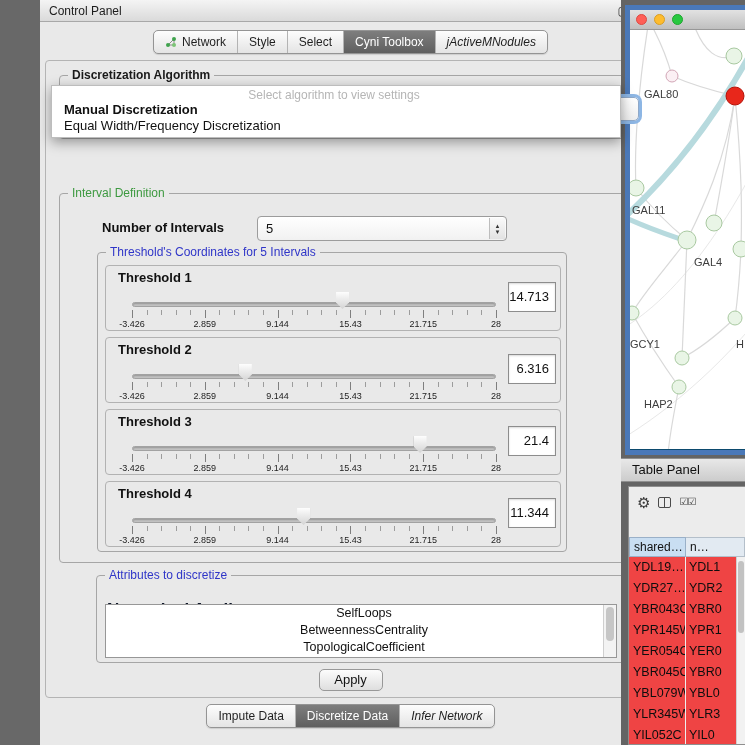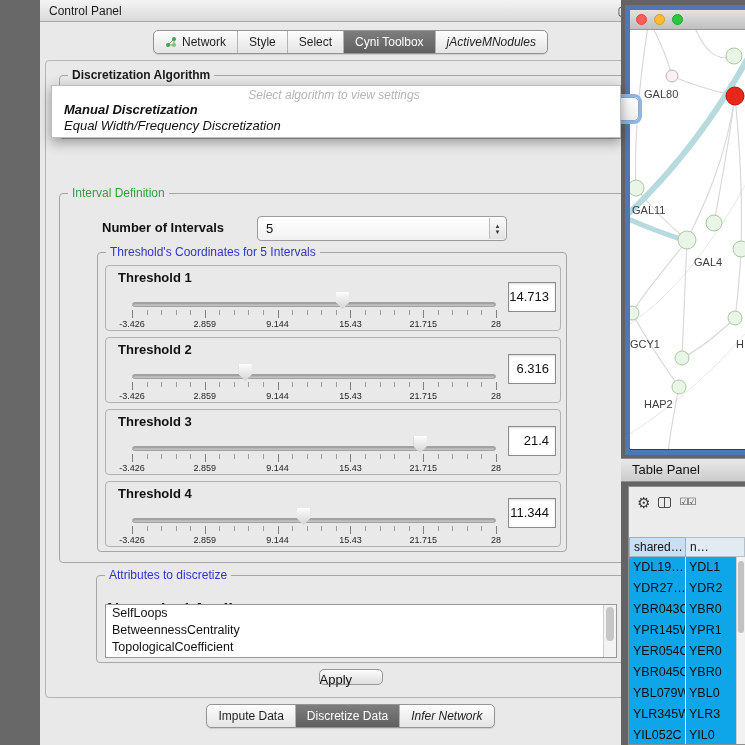--- a/index.html
+++ b/index.html
@@ -28,45 +28,45 @@
   .glabel.blue{color:#2f35c8;}
 
   
   .combo{position:absolute;background:linear-gradient(#ffffff,#f1f1f1);border:1px solid #9c9c9c;border-radius:4px;font-size:13px;color:#111;overflow:hidden;}
   .combo .combo-text{position:absolute;left:8px;top:0;bottom:0;display:flex;align-items:center;}
   .stepper{position:absolute;right:1px;top:1px;bottom:1px;width:16px;border-left:1px solid #bdbdbd;background:linear-gradient(#fafafa,#e2e2e2);display:flex;flex-direction:column;align-items:center;justify-content:center;}
   .stepper i{font-style:normal;font-size:6px;line-height:6px;color:#333;}
 
   
   .algo-combo-partial{position:absolute;left:557px;top:36px;width:36px;height:24px;background:linear-gradient(#fff,#eee);border:1px solid #8fa8c8;border-radius:5px;box-shadow:0 0 0 3px #8db6e4;z-index:1;}
-  .algo-popup{position:absolute;left:5px;top:24px;width:570px;background:#fff;border:1px solid #bdbdbd;box-shadow:0 4px 12px rgba(0,0,0,.38);z-index:30;padding:2px 4px 3px 0;font-style:italic;}
+  .algo-popup{position:absolute;left:5px;top:24px;width:570px;background:#fff;border:1px solid #bdbdbd;box-shadow:0 4px 12px rgba(0,0,0,.38);z-index:30;padding:2px 4px 3px 0;}
   .algo-popup .pop-header{text-align:center;color:#b5b5b5;font-size:12px;line-height:14px;}
   .algo-popup .pop-opt{font-size:13px;line-height:16px;padding-left:12px;color:#111;}
   .algo-popup .pop-opt.first{font-weight:bold;}
 
   
   .th-panel{position:absolute;left:7px;width:456px;height:66px;border:1px solid #b2b2b2;border-radius:4px;}
   .tp1{top:12px;}.tp2{top:84px;}.tp3{top:156px;}.tp4{top:228px;}
   .th-title{position:absolute;left:12px;top:4px;font-size:13px;font-weight:bold;color:#111;}
   .value-box{position:absolute;left:402px;top:16px;width:48px;height:30px;background:#fff;border:1px solid #8d8d8d;box-shadow:inset 0 1px 2px rgba(0,0,0,.15);font-size:13px;color:#111;text-align:right;line-height:28px;padding-right:6px;}
   .slider{position:absolute;left:26px;top:20px;width:364px;height:44px;}
   .groove{position:absolute;left:0;right:0;top:16px;height:5px;background:#c6c6c6;border:1px solid #a2a2a2;border-radius:3px;box-shadow:inset 0 1px 2px rgba(0,0,0,.25);}
   .ticks-minor{position:absolute;left:0;top:24px;width:365px;height:5px;background:repeating-linear-gradient(to right,#9c9c9c 0 1px,transparent 1px 14.56px);}
   .ticks-major{position:absolute;left:0;top:24px;width:365px;height:8px;background:repeating-linear-gradient(to right,#7f7f7f 0 1px,transparent 1px 72.8px);}
   .thumb{position:absolute;top:6px;width:13px;height:17px;background:linear-gradient(#fdfdfd,#d4d4d4);clip-path:polygon(0 0,100% 0,100% 62%,50% 100%,0 62%);filter:drop-shadow(0 0 1px #7e7e7e);z-index:2;}
   .tick-labels{position:absolute;left:0;top:33px;width:100%;height:11px;}
   .tick-labels span{position:absolute;transform:translateX(-50%);font-size:9px;color:#222;white-space:nowrap;}
 
   
   .attr-list{position:absolute;left:8px;top:28px;width:512px;height:54px;background:#fff;border:1px solid #979797;overflow:hidden;}
-  .attr-list .li{font-size:12.5px;line-height:17px;padding-left:6px;color:#111;white-space:nowrap;}
+  .attr-list .li{font-size:12.5px;line-height:17px;padding-left:6px;color:#111;white-space:nowrap;text-align:center;}
   .list-scroll{position:absolute;right:0;top:0;bottom:0;width:13px;background:#f3f3f3;border-left:1px solid #cfcfcf;}
   .list-scroll .sthumb{position:absolute;left:2px;top:2px;width:8px;height:34px;background:#c6c6c6;border-radius:4px;}
 
-  .apply-btn{position:absolute;left:50%;transform:translateX(-50%);top:608px;width:64px;height:16px;background:linear-gradient(#fcfcfc,#dedede);border:1px solid #989898;border-radius:5px;font-size:13px;color:#111;line-height:20px;}
+  .apply-btn{position:absolute;left:50%;transform:translateX(-50%);top:608px;width:64px;height:22px;background:linear-gradient(#fcfcfc,#dedede);border:1px solid #989898;border-radius:5px;font-size:13px;color:#111;text-align:center;line-height:20px;}
 
   .bottom-tabrow{position:absolute;top:704px;left:0;width:621px;display:flex;justify-content:center;}
 
   
   .noi-label{position:absolute;left:42px;top:26px;font-size:13px;font-weight:bold;color:#111;}
   .attr-list-label{position:absolute;left:10px;top:24px;font-size:17px;font-weight:bold;color:#0f172a;}
 
   
   #right-pane{position:absolute;left:621px;top:0;width:124px;height:745px;background:#646464;overflow:hidden;}
   .net-window{position:absolute;left:4px;top:5px;width:120px;height:450px;background:#0c4a6e;border:5px solid #4a78b8;border-right:none;overflow:hidden;}
@@ -84,21 +84,21 @@
   .tp-headerbar{position:absolute;left:0;top:458px;width:124px;height:24px;background:linear-gradient(#e8e8e8,#cccccc);border-top:1px solid #8f8f8f;border-bottom:1px solid #8f8f8f;font-size:13px;color:#111;line-height:22px;padding-left:11px;}
   .tp-window{position:absolute;left:7px;top:486px;width:117px;height:259px;background:#ececec;border:1px solid #8f8f8f;border-right:none;overflow:hidden;}
   .tp-toolbar{position:absolute;left:0;top:0;right:0;height:30px;display:flex;align-items:center;gap:8px;padding-left:8px;}
   .gear{font-size:15px;color:#3a3a3a;line-height:15px;}
   .col-ic{width:13px;height:11px;border:1px solid #4a4a4a;border-radius:2px;position:relative;}
   .col-ic::before{content:"";position:absolute;left:5px;top:0;bottom:0;width:1px;background:#4a4a4a;}
   .cb-ic{font-size:10px;color:#444;letter-spacing:-1px;line-height:10px;}
   .tp-headrow{position:absolute;left:0;top:50px;right:0;height:20px;display:flex;font-size:12px;color:#111;}
   .hc1{width:57px;background:#c9def2;border:1px solid #9ab0c8;line-height:18px;padding-left:4px;overflow:hidden;}
   .hc2{flex:1;background:#e2eaf2;border:1px solid #b4bfca;border-left:none;line-height:18px;padding-left:4px;overflow:hidden;}
-  .tp-rows{position:absolute;left:0;top:70px;right:9px;bottom:0;background:#0ea5e9;overflow:hidden;}
+  .tp-rows{position:absolute;left:0;top:70px;right:9px;bottom:0;background:#ef4444;overflow:hidden;}
   .trow{display:flex;height:21px;font-size:12.5px;color:#0e0e0e;}
   .tc1{width:57px;padding-left:4px;line-height:21px;overflow:hidden;white-space:nowrap;border-right:1px solid #ededed;}
   .tc2{flex:1;padding-left:3px;line-height:21px;overflow:hidden;white-space:nowrap;}
   .tp-scroll{position:absolute;top:70px;right:0;width:9px;bottom:0;background:#f2f2f2;border-left:1px solid #d0d0d0;}
   .tp-scroll .sthumb{position:absolute;left:1px;top:4px;width:6px;height:72px;background:#c2c2c2;border-radius:4px;}
 </style>
 </head>
 <body>
 
 <div class="control-panel">

